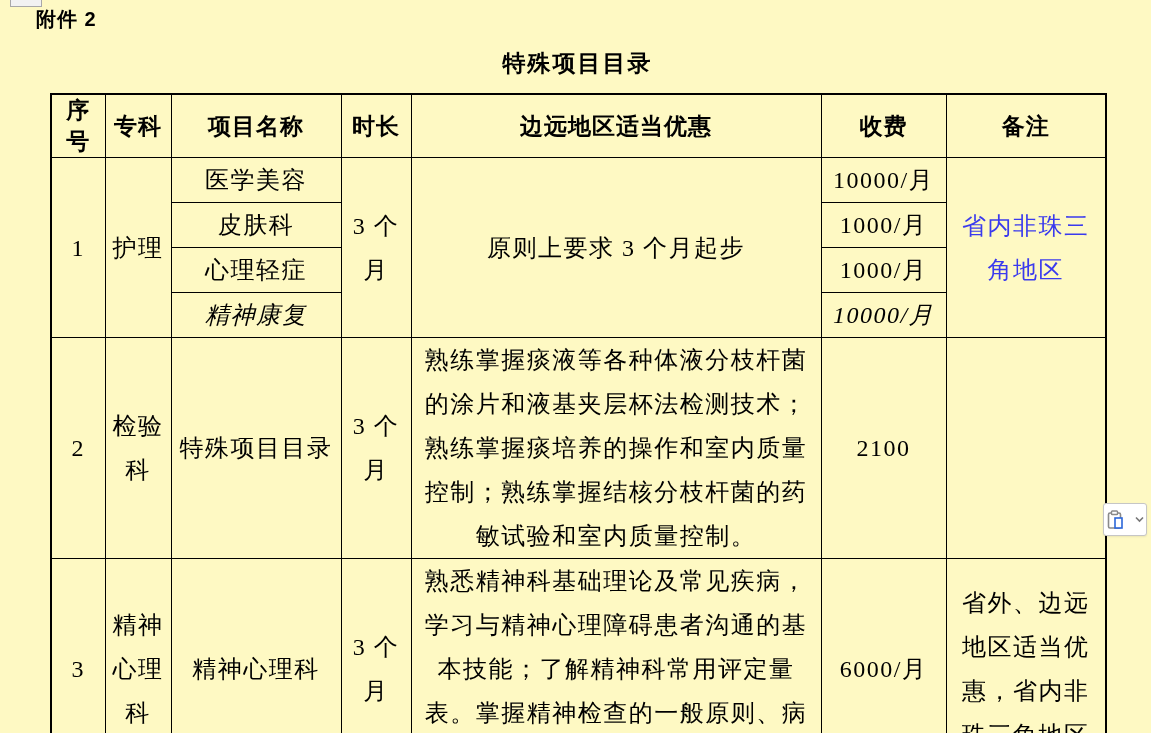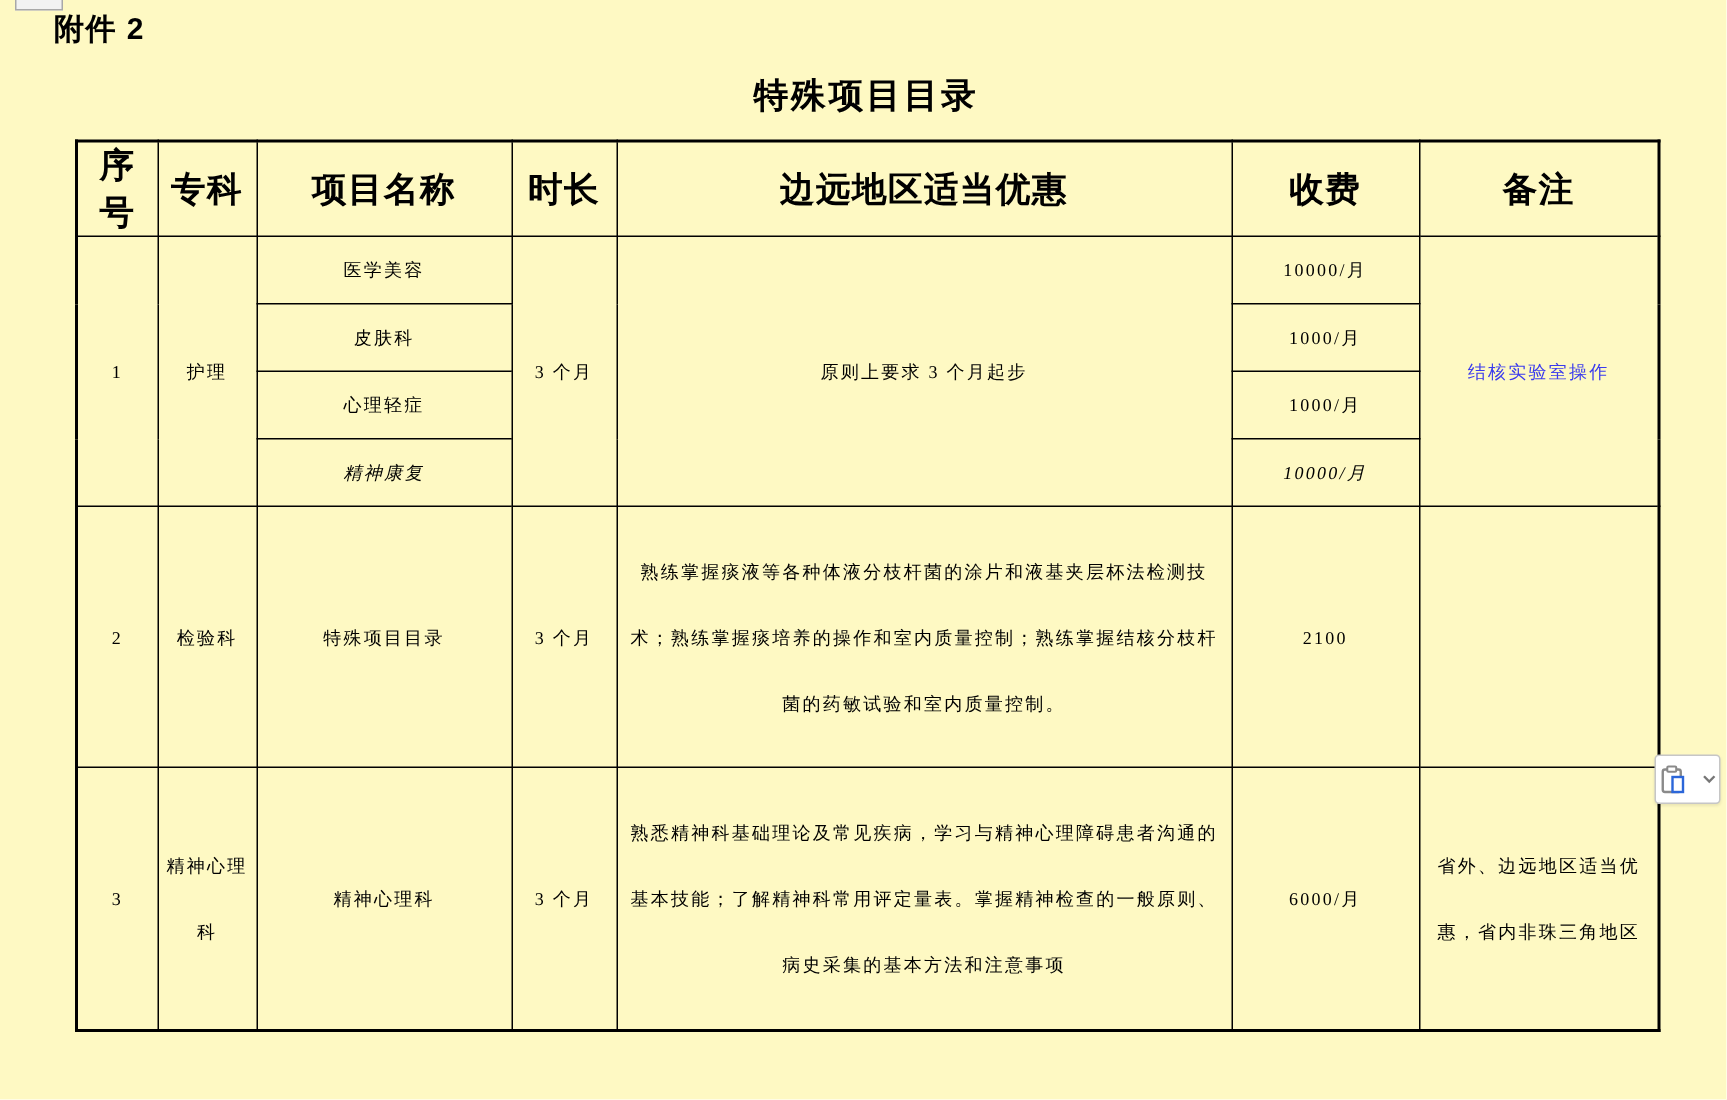--- a/index.html
+++ b/index.html
@@ -36,21 +36,21 @@
     padding:0 5px;
     overflow:hidden;
   }
   table.catalog th{
     font-family:"Liberation Sans","DejaVu Sans",sans-serif;
     font-weight:700;font-size:23px;
     height:37px;
     letter-spacing:1px;
   }
   table.catalog td{
-    font-size:12px;
+    font-size:24px;
     letter-spacing:1.5px;
     line-height:44px;
   }
   tr.subrow-1 td{height:42px;}
   tr.subrow-2 td{height:42px;}
   tr.subrow-3 td{height:43px;margin-left:28px;}
   tr.subrow-4 td{height:43px;font-style:italic;}
   tr.row-2 td{height:173px;}
   tr.row-3 td{height:174px;}
   td.remark-blue{color:#3a3aee;}
@@ -105,21 +105,21 @@
       <th>备注</th>
     </tr>
 
     <tr class="subrow-1">
       <td rowspan="4">1</td>
       <td rowspan="4">护理</td>
       <td>医学美容</td>
       <td rowspan="4">3 个月</td>
       <td rowspan="4">原则上要求 3 个月起步</td>
       <td>10000/月</td>
-      <td rowspan="4" class="remark-blue">结核实验室操作</td>
+      <td rowspan="4" class="remark-blue">省内非珠三角地区</td>
     </tr>
     <tr class="subrow-2">
       <td>皮肤科</td>
       <td>1000/月</td>
     </tr>
     <tr class="subrow-3">
       <td>心理轻症</td>
       <td>1000/月</td>
     </tr>
     <tr class="subrow-4">

